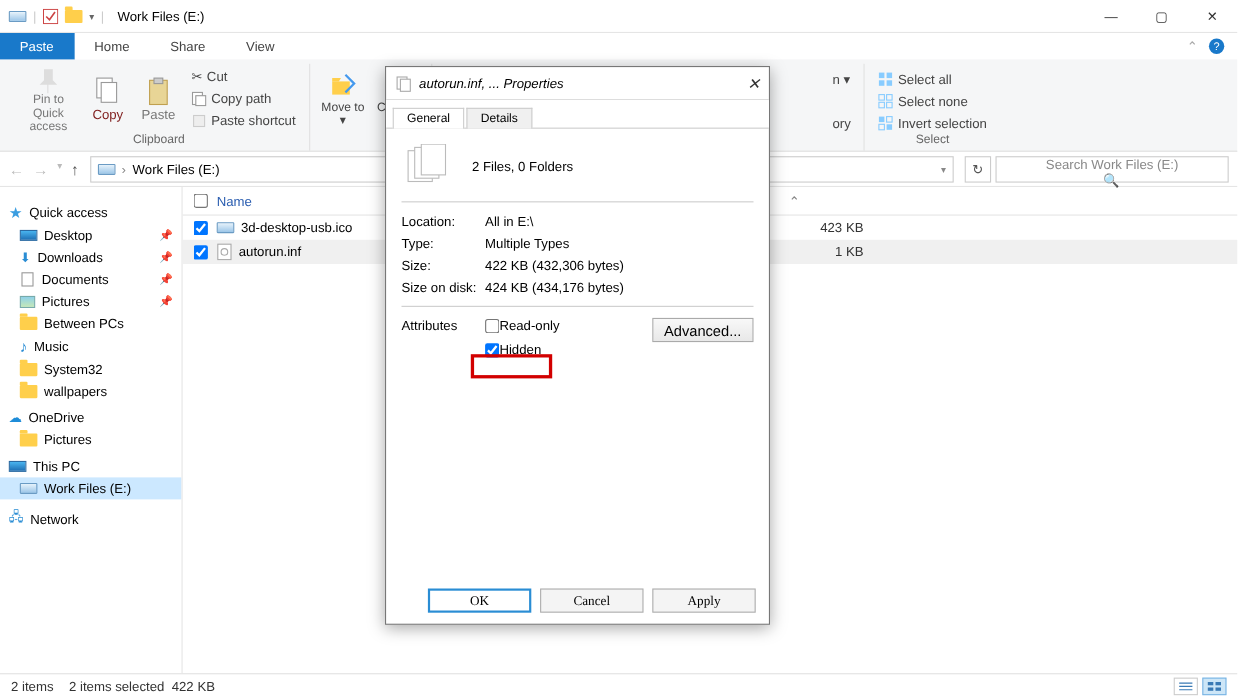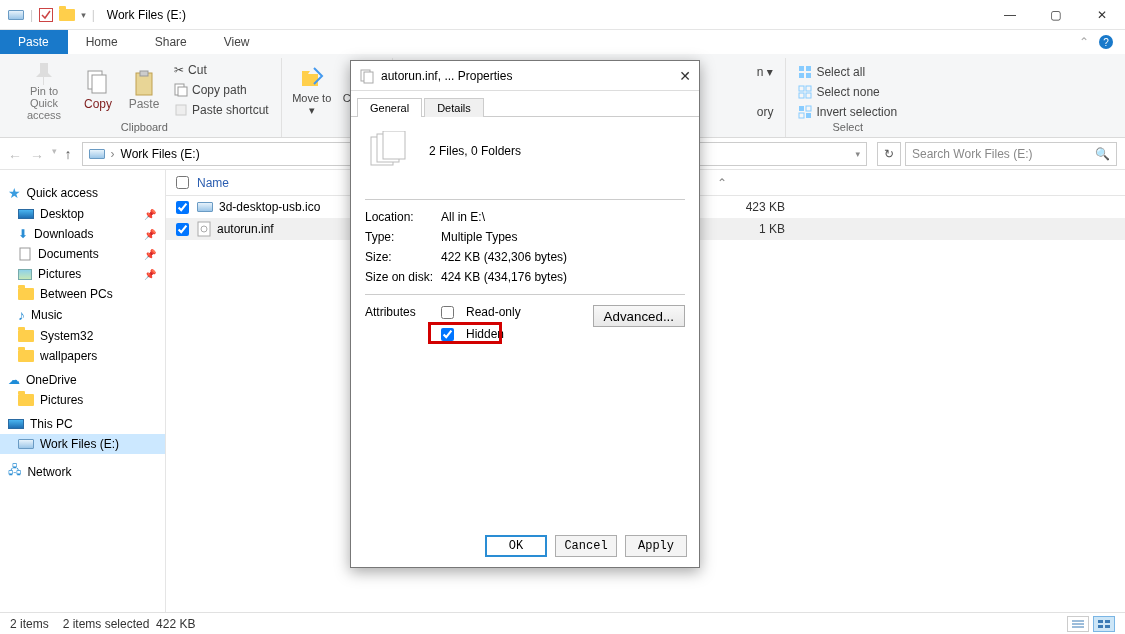--- a/index.html
+++ b/index.html
@@ -19,21 +19,21 @@
   .ribbon .group:last-child { border-right: none; }
   .ribbon .group .row { display: flex; align-items: flex-start; gap: 6px; }
   .ribbon .bigbtn { display: flex; flex-direction: column; align-items: center; justify-content: center; width: 56px; height: 62px; color: #777; }
   .ribbon .smallbtn { display: flex; align-items: center; gap: 4px; height: 18px; color: #444; padding: 0 4px;}
   .ribbon .label { color: #666; font-size: 11px; height: 16px; text-align: center; }
   .ribbon svg { display: block; }
   .nav { height: 32px; display: flex; align-items: center; gap: 4px; padding: 0 8px; border-bottom: 1px solid #e5e5e5; background:#fff;}
   .nav .arrows { display: flex; gap: 8px; color: #bbb; font-size: 14px; }
   .nav .address { flex: 1; height: 24px; border: 1px solid #ccc; background: #fff; display: flex; align-items: center; padding: 0 6px; gap: 6px; margin: 0 6px; }
   .nav .refresh { width: 24px; height: 24px; border: 1px solid #ccc; display:flex; align-items:center; justify-content:center; color:#555;}
-  .nav .search { width: 212px; height: 24px; border: 1px solid #ccc; display:flex; align-items:center; justify-content:space-between; padding:0 6px; color:#888;}
+  .nav .search { width: 212px; height: 24px; border: 1px solid #ccc; display:flex; align-items:center; justify-content:space-between; padding:0 6px; color:#888;flex-direction:column;}
   .body { display: flex; height: calc(634px - 30px - 24px - 84px - 32px - 22px); }
   .sidebar { width: 166px; border-right: 1px solid #e5e5e5; padding: 8px 0; overflow:hidden;}
   .sidebar .item { display:flex; align-items:center; gap:6px; padding: 3px 8px 3px 18px; color:#000; white-space:nowrap;}
   .sidebar .item.section { padding-left: 8px; font-weight: normal; color:#000; margin-top:4px;}
   .sidebar .item.selected { background: #cce8ff; }
   .sidebar .item .pin { margin-left:auto; color:#888; font-size:10px;}
   .content { flex:1; display:flex; flex-direction:column; }
   .content .header { height: 26px; display:flex; align-items:center; border-bottom: 1px solid #e5e5e5; padding-left:10px; gap:8px;}
   .content .header .col { display:flex; align-items:center; gap:4px; color:#2a5db0; }
   .content .header .col.name { width: 530px; }
@@ -43,39 +43,39 @@
   .content .row.sel2 { background:#f0f0f0; }
   .content .row .fname { width:520px; display:flex; align-items:center; gap:6px;}
   .content .row .fsize { width:60px; text-align:right; color:#333;}
   input[type="checkbox"].wc { width:13px; height:13px; margin:0; }
   .status { height:22px; border-top:1px solid #e1e1e1; display:flex; align-items:center; padding:0 10px; gap:14px; color:#333; background:#fff;}
   .status .right { margin-left:auto; display:flex; gap:4px;}
   .status .viewbtn { width:22px; height:16px; border:1px solid #ccc; display:flex; align-items:center; justify-content:center;}
   .status .viewbtn.active { background:#cde6f7; border-color:#7ab5e4;}
   
   .dialog { position:absolute; left:350px; top:60px; width:350px; height:508px; background:#fff; border:1px solid #777; box-shadow:0 4px 14px rgba(0,0,0,0.35);}
-  .dialog .dtitle { height:30px; display:flex; align-items:center; padding:12px 8px; gap:6px; border-bottom:1px solid #ddd;}
+  .dialog .dtitle { height:30px; display:flex; align-items:center; padding:12px 8px; gap:6px; border-bottom:1px solid #ddd;font-style:italic;}
   .dialog .dtitle .close { margin-left:auto; font-size:14px; color:#333;}
   .dialog .tabs { height:26px; display:flex; align-items:flex-end; padding:4px 6px 0 6px; gap:0; border-bottom:1px solid #ccc; background:#fff;}
   .dialog .tabs .dtab { padding:3px 12px; border:1px solid #ccc; border-bottom:none; background:#fff; margin-right:2px; font-size:11px; position:relative; top:1px;}
   .dialog .tabs .dtab.inactive { background:#f0f0f0; }
   .dialog .dbody { padding: 12px 14px; }
   .dialog .filesicon { width:44px; height:44px; display:flex; align-items:center; justify-content:center;}
-  .dialog .toprow { display:flex; align-items:center; gap:20px; padding-bottom:26px; border-bottom:1px solid #ccc; margin-bottom:10px;}
+  .dialog .toprow { display:flex; align-items:center; gap:20px; padding-bottom:10px; border-bottom:1px solid #ccc; margin-bottom:10px;}
   .dialog .kv { display:flex; margin:6px 0;}
   .dialog .kv .k { width:76px; color:#000;}
   .dialog .divider { border-top:1px solid #ccc; margin:10px 0;}
   .dialog .attr-row { display:flex; align-items:flex-start; }
   .dialog .attr-options { display:flex; flex-direction:column; gap:8px; margin-left:0;}
-  .dialog .attr-options label { display:flex; align-items:center; gap:12px;}
+  .dialog .attr-options label { display:flex; align-items:center; gap:0;}
   .dialog .advanced { margin-left:auto; }
   .dialog .advanced button { height:22px; padding:0 10px; background:linear-gradient(#f8f8f8,#e8e8e8); border:1px solid #aaa;}
   .highlight { position:absolute; left:428px; top:322px; width:74px; height:22px; border:3px solid #d20000; pointer-events:none;}
   .dialog .dbuttons { position:absolute; bottom:10px; right:12px; display:flex; gap:8px;}
-  .dialog .dbuttons button { width:62px; height:22px; background:#f4f4f4; border:1px solid #adadad; font-family:Liberation Mono, monospace; font-size:12px;}
+  .dialog .dbuttons button { width:94px; height:22px; background:#f4f4f4; border:1px solid #adadad; font-family:Liberation Serif, serif; font-size:12px;}
   .dialog .dbuttons button.primary { background:#fff; border:2px solid #2a8dd4;}
   .ico-folder { width:16px; height:12px; background:#ffcf4b; border-radius:1px; display:inline-block; position:relative;}
   .ico-folder::before { content:""; position:absolute; top:-3px; left:0; width:7px; height:3px; background:#ffcf4b; border-radius:1px 1px 0 0;}
   .ico-drive { width:16px; height:10px; background:linear-gradient(#e6f2fb,#9cc6e8); border:1px solid #6a9bc4; border-radius:1px; display:inline-block;}
   .ico-desktop { width:16px; height:10px; background:linear-gradient(#49b4ef,#1e6fb4); border:1px solid #2a6aa2; display:inline-block;}
   .ico-music { color:#2a8dd4; font-size:14px;}
   .ico-pic { width:14px; height:11px; background:linear-gradient(#8fd1e8,#c5e8b8); border:1px solid #7aa; display:inline-block;}
   .star { color:#3a9de0; font-size:14px;}
   .ghost { color:#bbb;}
 </style>

